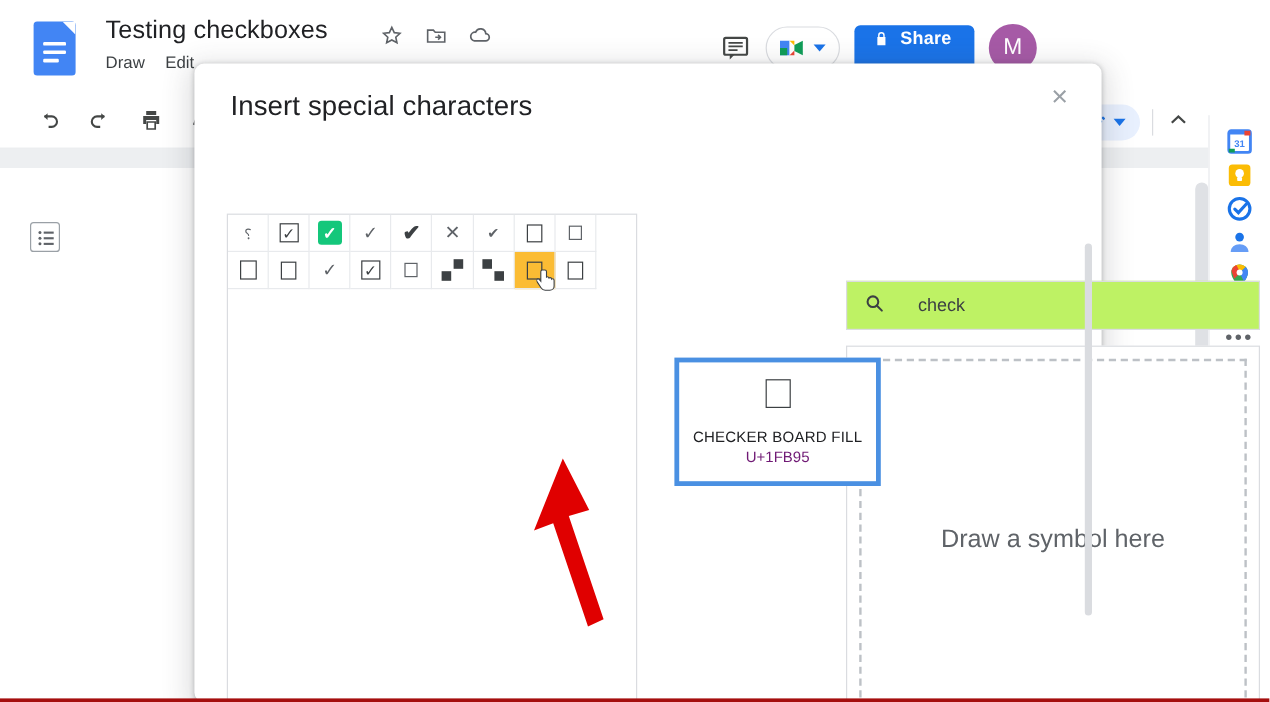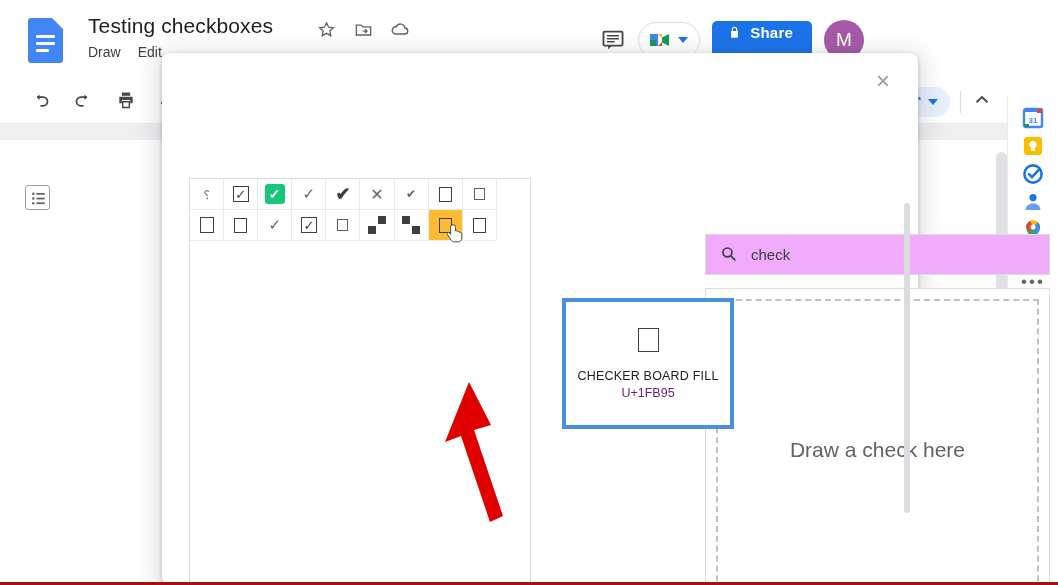--- a/index.html
+++ b/index.html
@@ -153,33 +153,33 @@
   .g-checker.a i:nth-child(1){ right:0; top:0; }
   .g-checker.a i:nth-child(2){ left:0; bottom:0; }
   .g-checker.b i:nth-child(1){ left:0; top:0; }
   .g-checker.b i:nth-child(2){ right:0; bottom:0; }
 
   
   .cursor-hand { position:absolute; left:18px; top:13px; width:20px; height:24px; z-index:5; }
 
   
   .preview-card {
-    position:absolute; left:400px; top:245px; width:172px; height:131px;
+    position:absolute; left:400px; top:245px; width:172px; height:107px;
     background:#fff; border:4px solid #4a90e2; z-index:30;
     display:flex; flex-direction:column; align-items:center; justify-content:center;
   }
   .preview-glyph { width:21px;height:24px;border:1.4px solid #3c4043; margin-bottom:17px; }
   .preview-name { font-size:12.5px; color:#202124; letter-spacing:.2px; }
   .preview-code { font-size:12.5px; color:#701a75; margin-top:3px; }
 
   
   .search-box {
     position:absolute; left:543px; top:181px; width:345px; height:41px;
-    border:1px solid #dadce0; display:flex; align-items:center; gap:14px; padding:0 14px;
-    font-size:15px; color:#3c4043; background:#f0abfc;
+    border:1px solid #dadce0; display:flex; align-items:center; gap:28px; padding:0 14px;
+    font-size:15px; color:#3c4043; background:#bef264;
   }
   .draw-outer {
     position:absolute; left:543px; top:235px; width:345px; height:324px;
     border:1px solid #dadce0; background:#fff; padding:10px;
   }
   .draw-inner {
     width:100%; height:100%; border:2px dashed #bdc1c6;
     display:flex; align-items:center; justify-content:center;
   }
   .draw-hint { font-size:21px; color:#5f6368; }
@@ -365,20 +365,21 @@
       </svg>
     </div>
     <div class="rail-sep"></div>
     <div class="rail-item rail-dots">•••</div>
     <div class="rail-item rail-chev" style="margin-top:16px;">›</div>
   </div>
 </div>
 
 <div class="dialog">
 
+  <div class="dialog-title">Insert special characters</div>
   <div class="dialog-close">×</div>
 
 
   <div class="char-grid-wrap">
     <div class="char-grid" id="char-grid">
         <div class="char-cell">
           <span class="g-tiny">⸮</span>
         </div>
         <div class="char-cell">
           <span class="g-ballot">✓</span>
@@ -455,21 +456,21 @@
       <svg width="17" height="17" viewBox="0 0 24 24" fill="none" stroke="#3c4043" stroke-width="2.4">
         <circle cx="10.5" cy="10.5" r="6.3"></circle>
           <path d="M15.3 15.3L21 21" stroke-linecap="round"></path>
       </svg>
     </span>
     <span>check</span>
   </div>
 
   <div class="draw-outer">
     <div class="draw-inner">
-      <span class="draw-hint">Draw a check here</span>
+      <span class="draw-hint">Draw a symbol here</span>
     </div>
   </div>
 
   <div class="dialog-scroll"></div>
 </div>
 
 <svg class="red-arrow" viewBox="0 0 120 170">
   <g>
     <path d="M34 12 L10 72 L26 66 L55 152 L68 146 L39 60 L56 55 Z" fill="#e00000"></path>
   </g>

